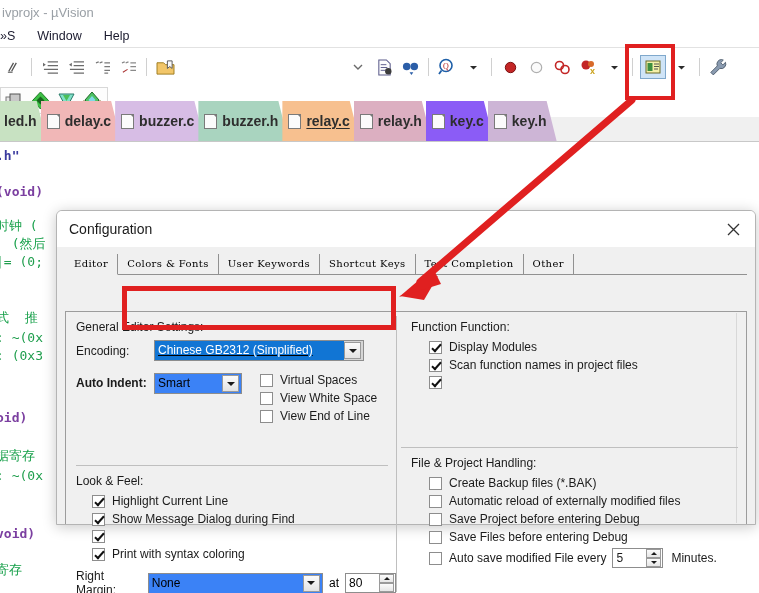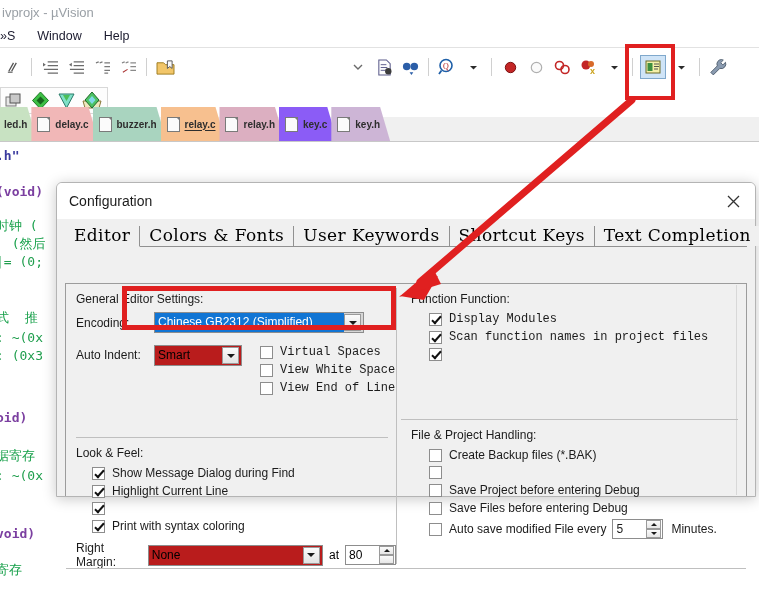--- a/index.html
+++ b/index.html
@@ -96,25 +96,25 @@
     position: absolute;
     left: 0; top: 117px;
     width: 759px; height: 25px;
     background: #f0f0f0;
     border-bottom: 1px solid #c8c8c8;
     display: flex;
     align-items: flex-end;
     box-sizing: border-box;
   }
   .etab {
-    height: 34px;
+    height: 40px;
     display: flex;
     align-items: center;
     padding: 0 10px 0 6px;
-    font-size: 10px;
+    font-size: 14px;
     font-weight: bold;
     color: #2e2e2e;
     position: relative;
     margin-right: -6px;
     clip-path: polygon(0 0, calc(100% - 10px) 0, 100% 100%, 0 100%);
     box-sizing: border-box;
     white-space: nowrap;
   }
   .etab .fileglyph {
     width: 11px; height: 13px;
@@ -169,21 +169,21 @@
   }
   #arrow-svg {
     left: 0; top: 0;
     width: 759px; height: 593px;
     z-index: 55;
   }
 
   
   #cfg-dialog {
     position: absolute;
-    left: 56px; top: 182px;
+    left: 56px; top: 210px;
     width: 700px; height: 315px;
     background: #f0f0f0;
     border: 1px solid #b4b4b4;
     border-radius: 6px 6px 0 0;
     box-shadow: 0 2px 14px rgba(0,0,0,.22);
     box-sizing: border-box;
     z-index: 40;
   }
   .cfg-title {
     height: 36px;
@@ -216,21 +216,21 @@
   .tabrow {
     display: flex;
     align-items: flex-end;
     height: 22px;
     border-bottom: 1px solid #919191;
     box-sizing: border-box;
     position: relative;
   }
   .ctab {
     font-family: "DejaVu Serif", serif;
-    font-size: 17px;
+    font-size: 10px;
     letter-spacing: .4px;
     padding: 1px 9px 2px 9px;
     color: #000;
     border-right: 1px solid #919191;
     line-height: 17px;
     white-space: nowrap;
     background: #f0f0f0;
   }
   .ctab.active {
     background: #f0f0f0;
@@ -263,21 +263,21 @@
   .rcol { flex: 1; position: relative; padding: 8px 0 0 14px; box-sizing: border-box; }
 
   .sect-label { font-size: 12px; color: #1b1b1b; margin-bottom: 6px; }
 
   .row { display: flex; align-items: center; margin-bottom: 7px; }
   .row .lab { font-size: 12px; width: 78px; color: #1b1b1b; }
 
   .combo {
     height: 21px;
     border: 1px solid #8d8d8d;
-    background: #b91c1c;
+    background: #3b82f6;
     display: flex;
     align-items: center;
     box-sizing: border-box;
     position: relative;
   }
   .combo .val {
     flex: 1;
     font-size: 12px;
     padding: 0 3px;
     white-space: nowrap;
@@ -555,20 +555,24 @@
   </div>
 
   <div class="tabstrip">
     <div class="etab" style="background:#c8e2c2;padding-left:4px;">
       <span class="lbl">led.h</span>
     </div>
     <div class="etab" style="background:#f1b7b7;">
       <span class="fileglyph"></span>
       <span class="lbl">delay.c</span>
     </div>
+    <div class="etab" style="background:#d7bde5;">
+      <span class="fileglyph"></span>
+      <span class="lbl">buzzer.c</span>
+    </div>
     <div class="etab" style="background:#a9d4bf;">
       <span class="fileglyph"></span>
       <span class="lbl">buzzer.h</span>
     </div>
     <div class="etab active" style="background:#f7c08f;">
       <span class="fileglyph"></span>
       <span class="lbl">relay.c</span>
     </div>
     <div class="etab" style="background:#dcafc1;">
       <span class="fileglyph"></span>
@@ -635,28 +639,28 @@
             <span class="lab">Encoding:</span>
             <div class="combo selected" id="encoding-combo">
               <span class="val">Chinese GB2312 (Simplified)</span>
               <span class="arrowbtn">
                   <i></i>
                 </span>
             </div>
           </div>
 
           <div class="row" style="align-items:flex-start;margin-top:12px;">
-            <span class="lab" style="line-height:21px;">Auto Indent:</span>
+            <span class="lab" style="line-height:21px;font-weight:bold;">Auto Indent:</span>
             <div class="combo" id="autoindent-combo">
               <span class="val">Smart</span>
               <span class="arrowbtn">
                   <i></i>
                 </span>
             </div>
-            <div style="margin-left:18px;font-family:Liberation Mono, monospace;">
+            <div style="margin-left:18px;">
               <div class="cbrow">
                 <span class="cb"></span>
                 <span>Virtual Spaces</span>
               </div>
               <div class="cbrow">
                 <span class="cb"></span>
                 <span>View White Space</span>
               </div>
               <div class="cbrow">
                 <span class="cb"></span>
@@ -665,25 +669,25 @@
             </div>
           </div>
 
           <div class="hsep" style="margin-top:38px;"></div>
 
           <div class="sect-label">Look &amp; Feel:</div>
 
           <div style="padding-left:16px;">
             <div class="cbrow">
               <span class="cb checked"></span>
+              <span>Highlight Current Line</span>
+            </div>
+            <div class="cbrow">
+              <span class="cb checked"></span>
               <span>Show Message Dialog during Find</span>
-            </div>
-            <div class="cbrow">
-              <span class="cb checked"></span>
-              <span>Highlight Current Line</span>
             </div>
             <div class="cbrow">
               <span class="cb checked"></span>
             </div>
             <div class="cbrow">
               <span class="cb checked"></span>
               <span>Print with syntax coloring</span>
             </div>
           </div>
 
@@ -706,21 +710,21 @@
               </span>
             </span>
           </div>
         </div>
 
         <div class="vline"></div>
 
         <div class="rcol">
           <div class="sect-label">Function Function:</div>
 
-          <div style="padding-left:18px;margin-top:4px;font-family:Liberation Mono, monospace;">
+          <div style="padding-left:18px;margin-top:4px;">
             <div class="cbrow">
               <span class="cb checked"></span>
               <span>Display Modules</span>
             </div>
             <div class="cbrow">
               <span class="cb checked"></span>
               <span>Scan function names in project files</span>
             </div>
             <div class="cbrow">
               <span class="cb checked"></span>
@@ -731,20 +735,21 @@
 
           <div class="sect-label">File &amp; Project Handling:</div>
 
           <div style="padding-left:18px;">
             <div class="cbrow">
               <span class="cb"></span>
               <span>Create Backup files (*.BAK)</span>
             </div>
             <div class="cbrow">
               <span class="cb"></span>
+              <span>Automatic reload of externally modified files</span>
             </div>
             <div class="cbrow">
               <span class="cb"></span>
               <span>Save Project before entering Debug</span>
             </div>
             <div class="cbrow">
               <span class="cb"></span>
               <span>Save Files before entering Debug</span>
             </div>
             <div class="cbrow">

